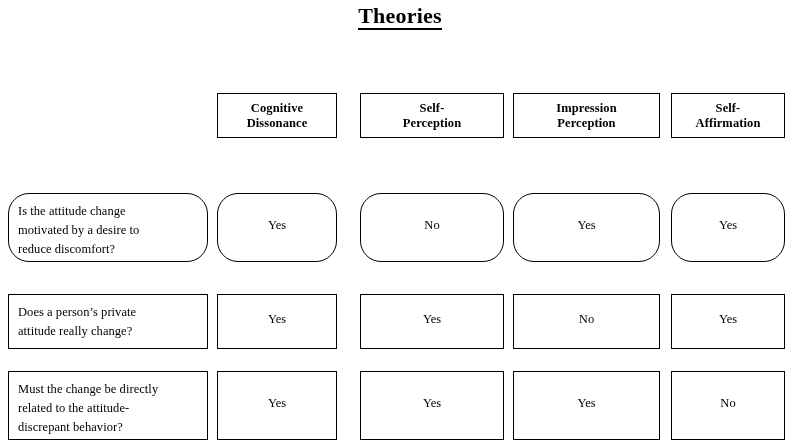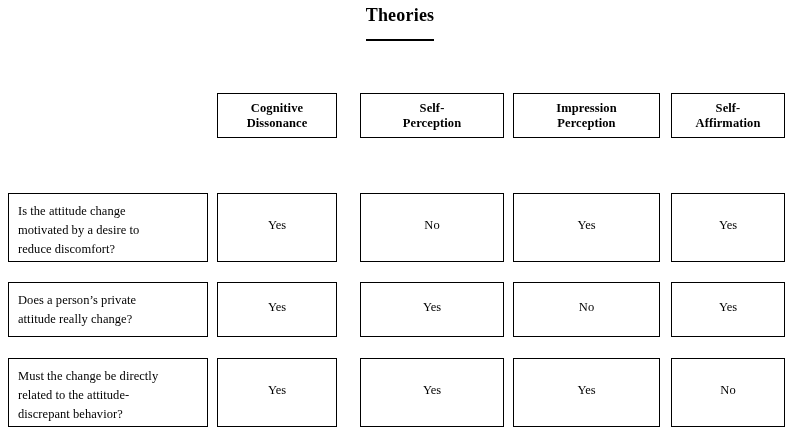--- a/index.html
+++ b/index.html
@@ -20,25 +20,25 @@
   
   #title-wrap {
     position: absolute;
     left: 0;
     top: 6px;
     width: 800px;
     text-align: center;
   }
   #title-text {
     display: inline-block;
-    font-size: 18px;
+    font-size: 22px;
     font-weight: bold;
     letter-spacing: 0.2px;
     border-bottom: 2px solid #000;
-    padding-bottom: 14px;
+    padding-bottom: 3px;
     line-height: 19px;
   }
 
   
   .box {
     position: absolute;
     border: 1.5px solid #000000;
     background: #ffffff;
     box-sizing: border-box;
   }
@@ -80,23 +80,23 @@
     align-items: flex-start;
     justify-content: center;
   }
   .valcell-text {
     font-size: 12.5px;
     line-height: 15px;
     text-align: center;
   }
 
   
-  .r1 { top: 193px; height: 69px; }
-  .r2 { top: 282px; height: 55px; }
-  .r3 { top: 358px; height: 69px; }
+  .r1 { top: 193px; height: 69px; border-radius: 21px; }
+  .r2 { top: 294px; height: 55px; }
+  .r3 { top: 371px; height: 69px; }
 
   .r1 .valcell-text { padding-top: 24px; }
   .r2 .valcell-text { padding-top: 17px; }
   .r3 .valcell-text { padding-top: 24px; }
 
   
   .c1 { left: 217px; width: 120px; }
   .c2 { left: 360px; width: 144px; }
   .c3 { left: 513px; width: 147px; }
   .c4 { left: 671px; width: 114px; }

